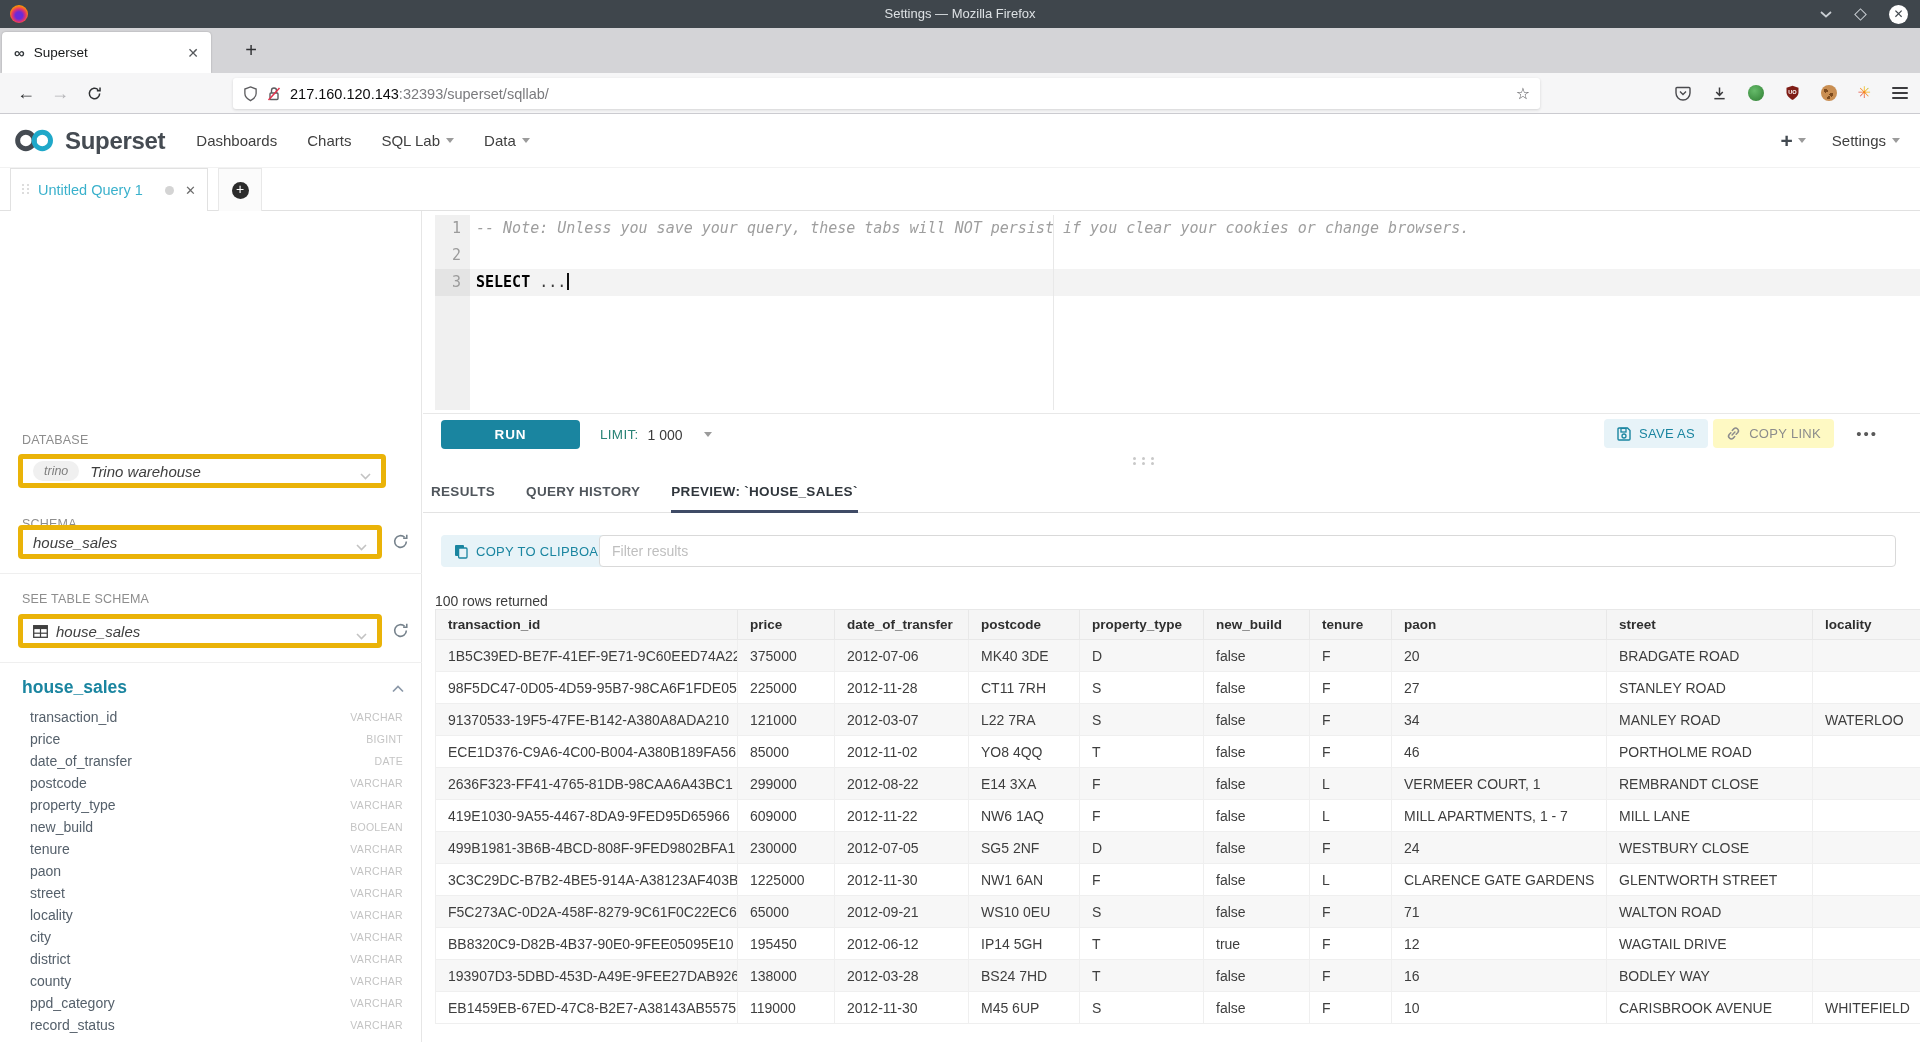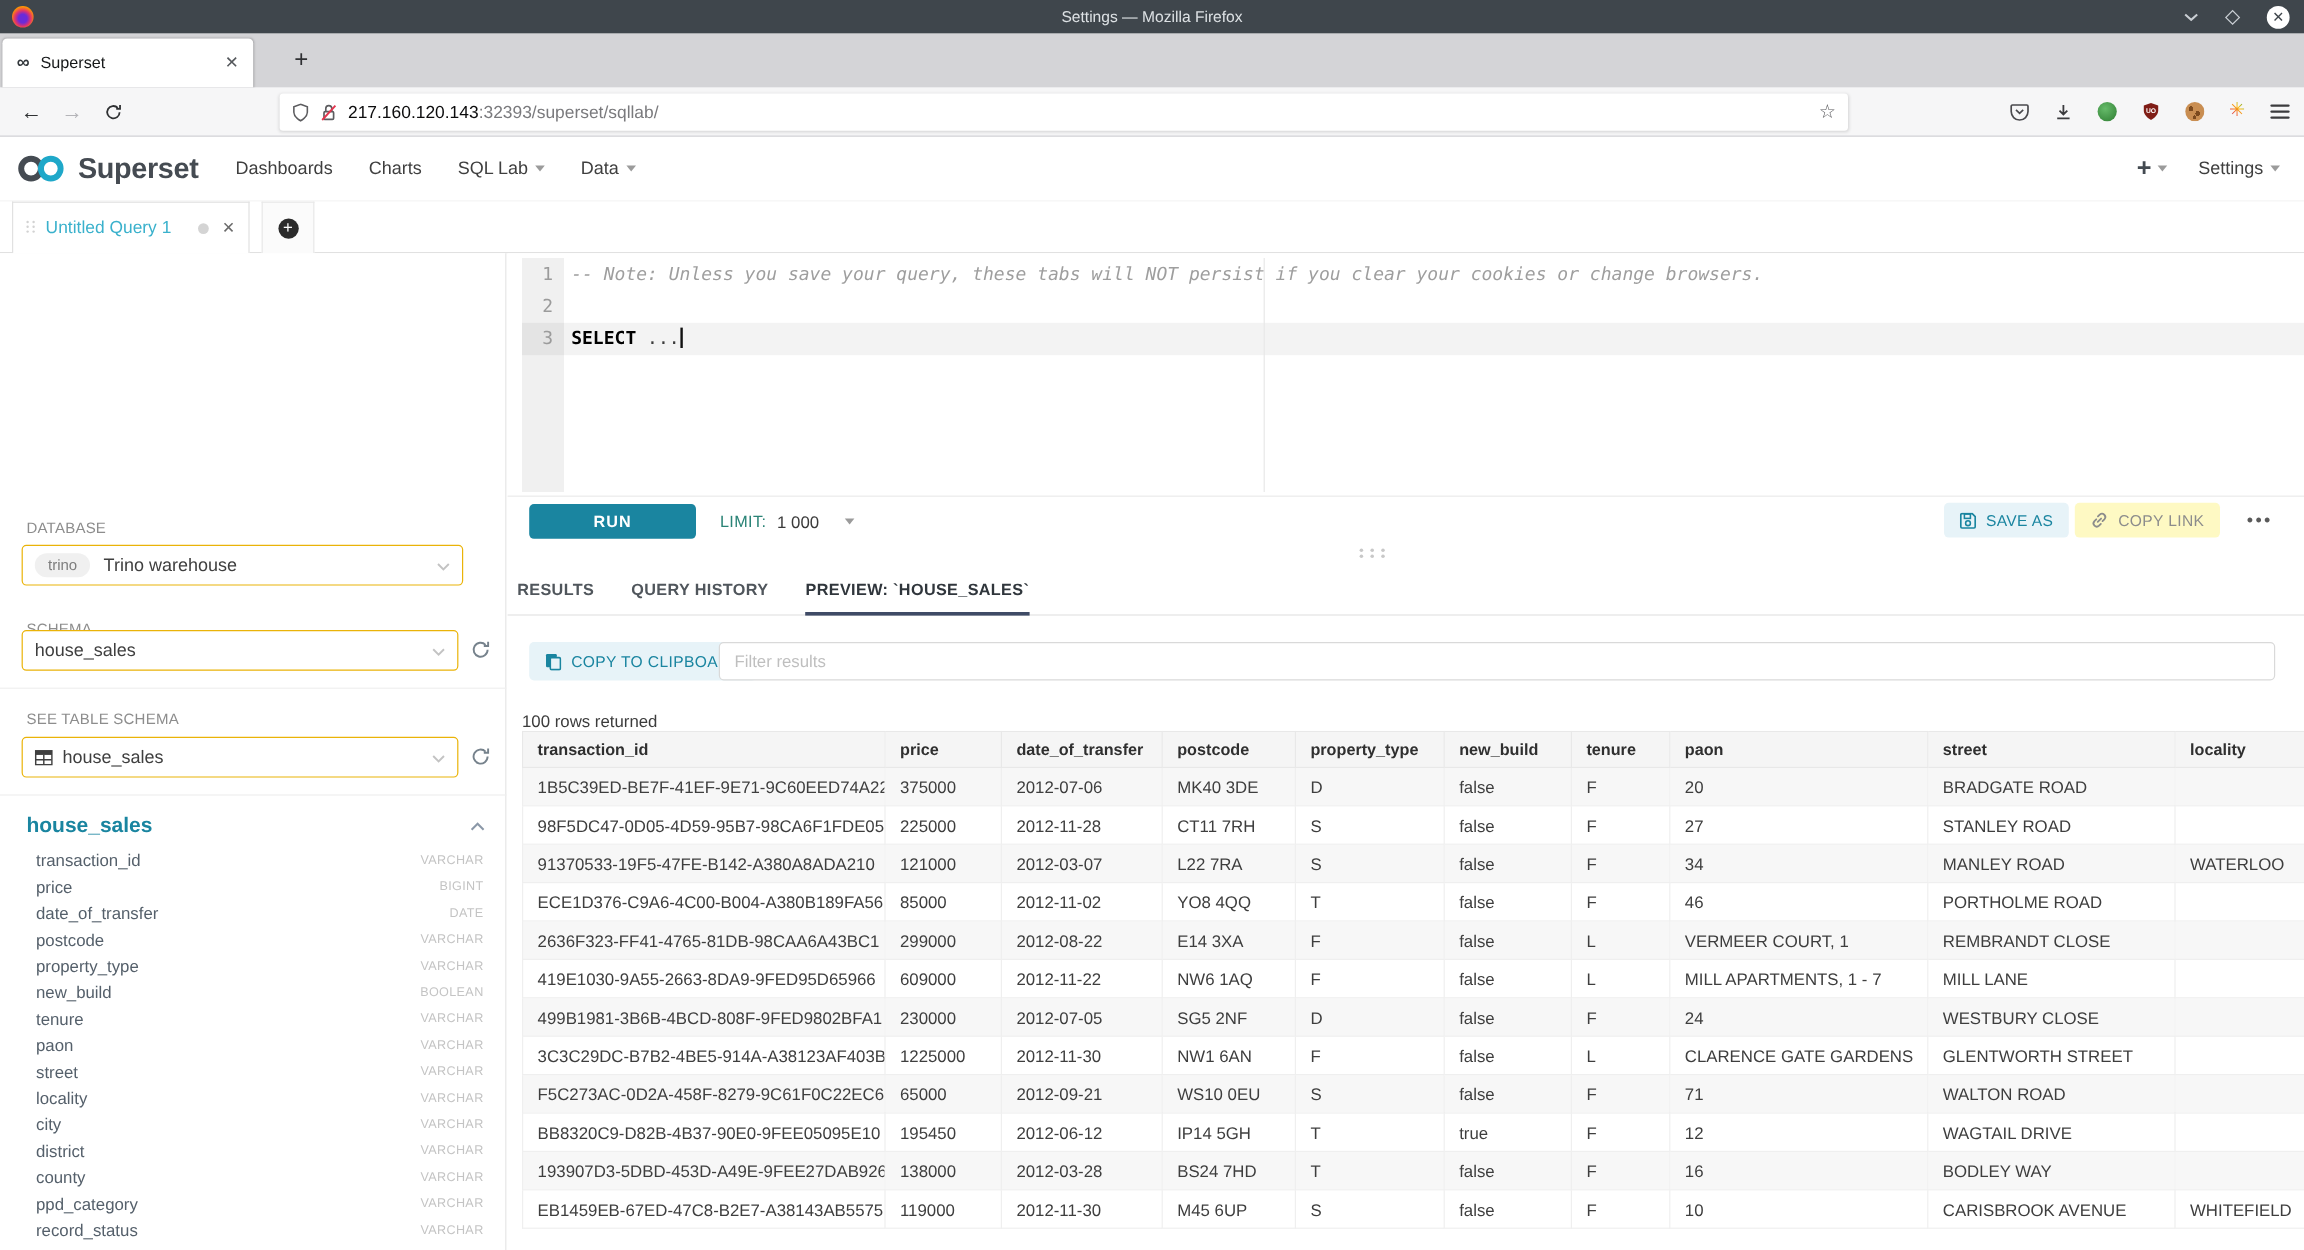--- a/index.html
+++ b/index.html
@@ -81,22 +81,22 @@
   .q-close { color:#6b6b6b; font-size:13px; font-weight:bold; }
   .q-add { position:absolute; left:218px; top:0; width:44px; height:43px; background:#fbfbfb;
     border:1px solid #e8e8e8; border-bottom:none; display:flex; align-items:center; justify-content:center; }
   .plus-circle { width:17px; height:17px; border-radius:50%; background:#2b2b2b; color:#fff;
     font-size:14px; line-height:15px; text-align:center; }
 
   
   .left-panel { position:absolute; left:0; top:211px; width:422px; bottom:0; background:#fff;
     border-right:1px solid #e6e6e6; }
   .panel-label { position:absolute; left:22px; font-size:12.5px; color:#8d8d8d; letter-spacing:.2px; }
-  .select { position:absolute; left:18px; height:34px; border:1px solid #eab308; border-radius:4px;
-    display:flex; align-items:center; padding:0 30px 0 10px; background:#fff; }
+  .select { position:absolute; left:18px; height:34px; border:5px solid #eab308; border-radius:4px;
+    display:flex; align-items:center; padding:0 30px 0 10px; background:#fff;font-style:italic; }
   .sel-caret { position:absolute; right:10px; top:14px; }
   .pill { background:#f0f0f0; border-radius:11px; padding:3px 11px; font-size:12.5px; color:#7e7e7e; margin-right:11px; }
   .sel-text { font-size:15px; color:#3f3f3f; white-space:nowrap; }
   .sync { position:absolute; left:392px; width:18px; height:18px; }
   .divider { position:absolute; left:0; width:422px; height:1px; background:#efefef; }
   .table-title { position:absolute; left:22px; top:466px; font-size:17.5px; font-weight:bold; color:#1a85a0; }
   .collapse-chev { position:absolute; left:392px; top:474px; }
   .schema-cols { position:absolute; left:0; top:495px; width:421px; }
   .col-row { height:22px; display:flex; align-items:center; padding:0 18px 0 30px; }
   .col-name { flex:1; font-size:14px; color:#55606b; white-space:nowrap; }
@@ -112,21 +112,21 @@
   .code-area { position:absolute; left:47px; top:4px; right:0; height:195px; }
   .code-line { height:27px; line-height:27px; padding-left:6px; white-space:pre;
     font-family:"DejaVu Sans Mono","Liberation Mono",monospace; font-size:15px; color:#3b3b3b; }
   .code-line.comment { color:#9e9e9e; font-style:italic; }
   .code-line.active { background:#f3f3f3; }
   .kw { font-weight:bold; color:#000; }
   .cursor { display:inline-block; width:1.5px; height:17px; background:#111; vertical-align:-3px; margin-left:1px; }
   .print-margin { position:absolute; left:630px; top:4px; width:1px; height:195px; background:#e8e8e8; }
 
   
-  .sql-toolbar { position:absolute; left:423px; top:414px; right:0; height:56px; background:#fff; }
+  .sql-toolbar { position:absolute; left:423px; top:414px; right:16px; height:56px; background:#fff; }
   .run-btn { position:absolute; left:18px; top:6px; width:139px; height:29px; background:#1a85a0;
     border-radius:4px; color:#fff; font-size:13.5px; font-weight:bold; letter-spacing:.9px;
     display:flex; align-items:center; justify-content:center; border:none; }
   .limit { position:absolute; left:177px; top:6px; height:29px; display:flex; align-items:center; gap:9px; }
   .limit-label { font-size:13.5px; color:#2a8376; letter-spacing:.3px; }
   .limit-value { font-size:14px; color:#3b3b3b; }
   .limit .caret { margin-left:12px; }
   .pill-btn { height:29px; border-radius:4px; display:flex; align-items:center; gap:8px; padding:0 13px;
     font-size:13px; font-weight:normal; letter-spacing:.3px; border:none; }
   .btn-light { background:#e7f3f8; color:#1a85a0; }
@@ -576,21 +576,21 @@
             <td>2012-08-22</td>
             <td>E14 3XA</td>
             <td>F</td>
             <td>false</td>
             <td>L</td>
             <td>VERMEER COURT, 1</td>
             <td>REMBRANDT CLOSE</td>
             <td></td>
           </tr>
           <tr>
-            <td>419E1030-9A55-2663-8DA9-9FED95D65966</td>
+            <td>419E1030-9A55-4467-8DA9-9FED95D65966</td>
             <td>609000</td>
             <td>2012-11-22</td>
             <td>NW6 1AQ</td>
             <td>F</td>
             <td>false</td>
             <td>L</td>
             <td>MILL APARTMENTS, 1 - 7</td>
             <td>MILL LANE</td>
             <td></td>
           </tr>

